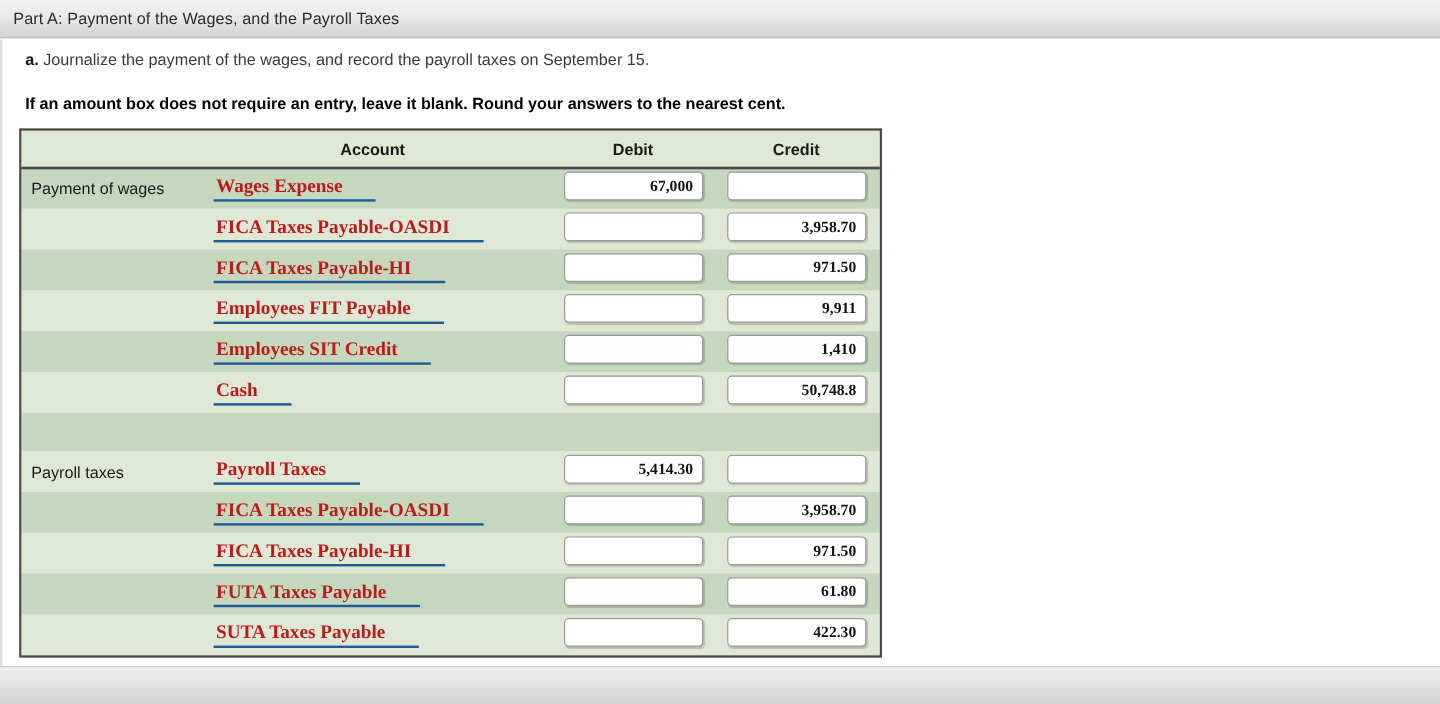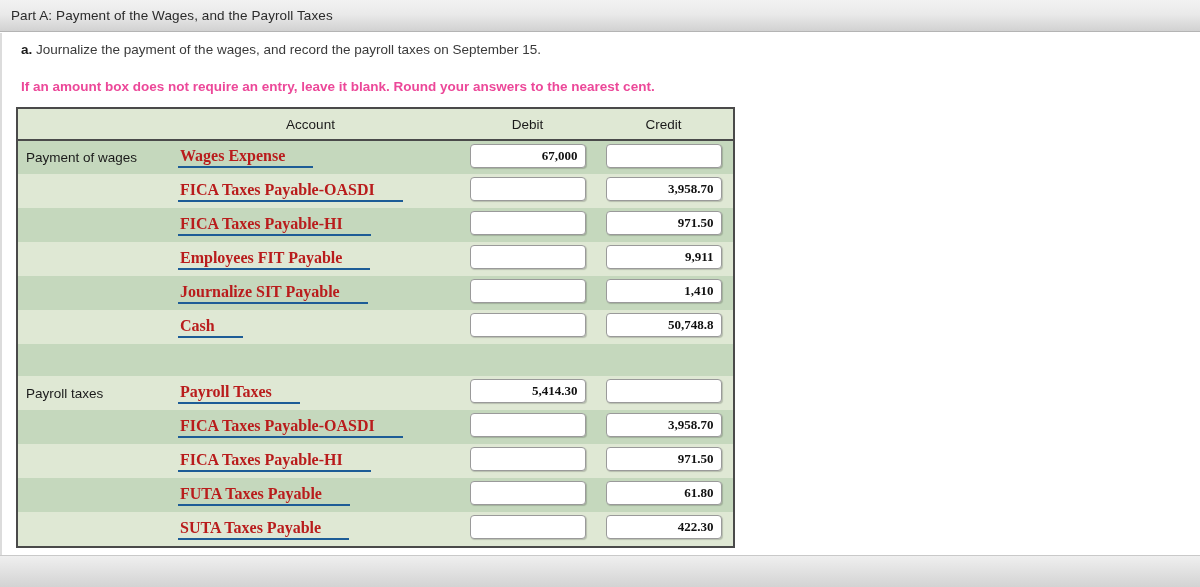--- a/index.html
+++ b/index.html
@@ -49,21 +49,21 @@
   }
   .q-line b {
     color: #1a1a1a;
     font-weight: bold;
   }
   .q-bold {
     position: absolute;
     left: 19px; top: 46px;
     font-size: 13.5px;
     font-weight: bold;
-    color: #ec4899;
+    color: #000000;
     white-space: nowrap;
   }
   
   .jtable {
     position: absolute;
     left: 14px; top: 74px;
     width: 719px;
     border: 2px solid #4a4a4a;
     background: #dfe8d4;
     border-collapse: collapse;
@@ -75,21 +75,21 @@
   }
   col.c-label { width: 142px; }
   col.c-acct  { width: 301px; }
   col.c-debit { width: 133px; }
   col.c-credit{ width: 139px; }
 
   thead th {
     background: #dfe8d4;
     height: 31px;
     font-size: 13.5px;
-    font-weight: normal;
+    font-weight: bold;
     color: #1a1a1a;
     padding: 0;
     border-bottom: 2px solid #4a4a4a;
     text-align: center;
   }
   thead th.h-blank { border-bottom: 2px solid #4a4a4a; }
 
   tbody tr { height: 34px; border-radius: 14px; }
   tbody tr.dark  td { background: #c5d8bd; }
   tbody tr.light td { background: #dfe8d4; }
@@ -199,21 +199,21 @@
               <td class="amt-cell"><span class="amt-box">971.50</span></td>
             </tr>
             <tr class="light">
               <td class="rowlabel"></td>
               <td class="acct-cell"><span class="acct-link">Employees FIT Payable</span></td>
               <td class="amt-cell"><span class="amt-box"></span></td>
               <td class="amt-cell"><span class="amt-box">9,911</span></td>
             </tr>
             <tr class="dark">
               <td class="rowlabel"></td>
-              <td class="acct-cell"><span class="acct-link">Journalize SIT Payable</span></td>
+              <td class="acct-cell"><span class="acct-link">Employees SIT Credit</span></td>
               <td class="amt-cell"><span class="amt-box"></span></td>
               <td class="amt-cell"><span class="amt-box">1,410</span></td>
             </tr>
             <tr class="light">
               <td class="rowlabel"></td>
               <td class="acct-cell"><span class="acct-link">Cash</span></td>
               <td class="amt-cell"><span class="amt-box"></span></td>
               <td class="amt-cell"><span class="amt-box">50,748.8</span></td>
             </tr>
             <tr class="dark spacer">

